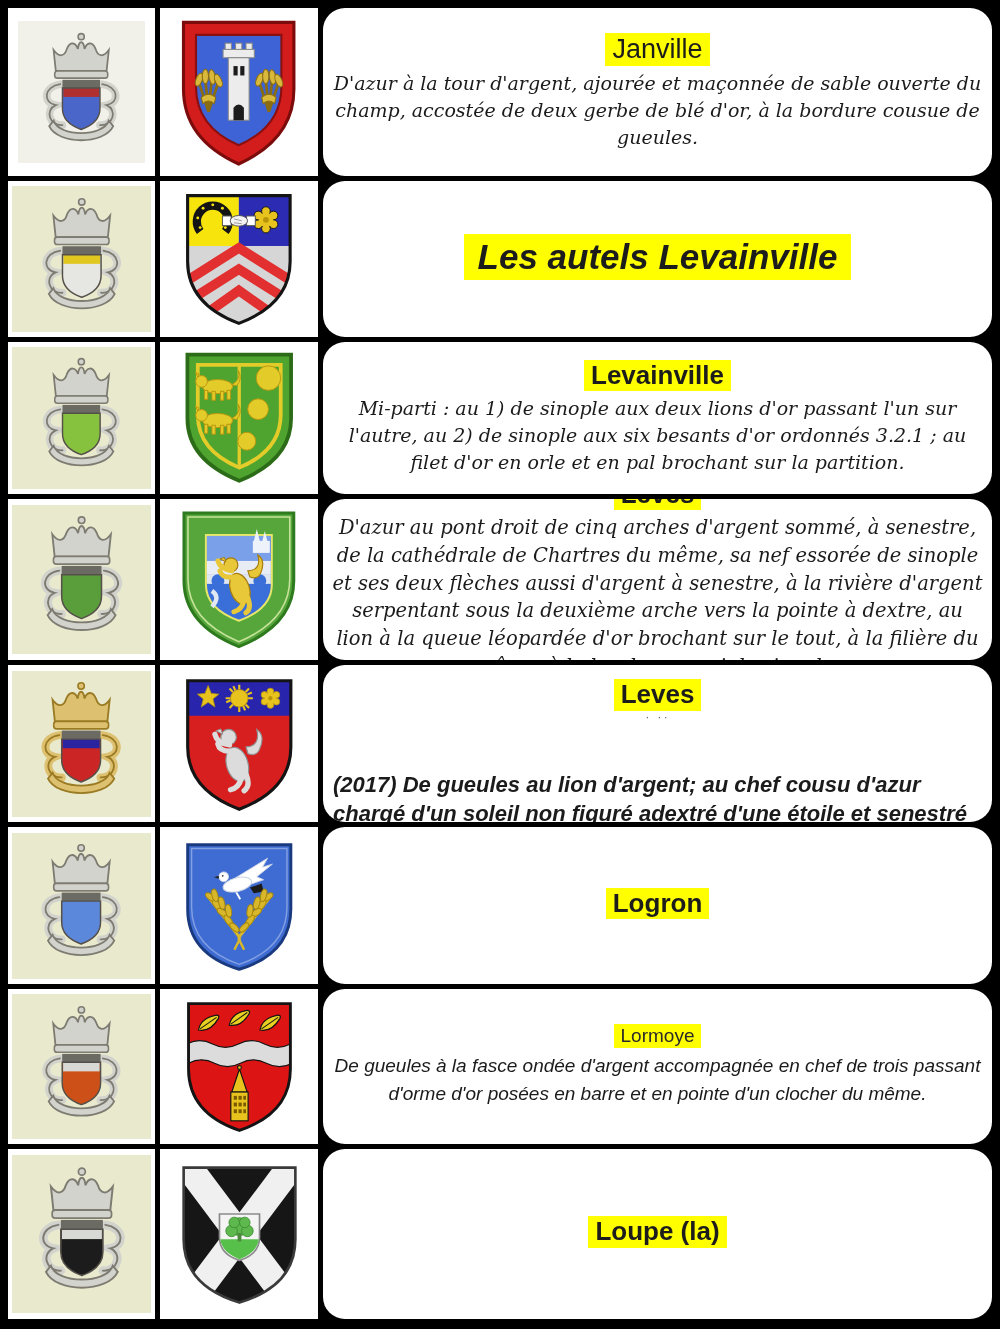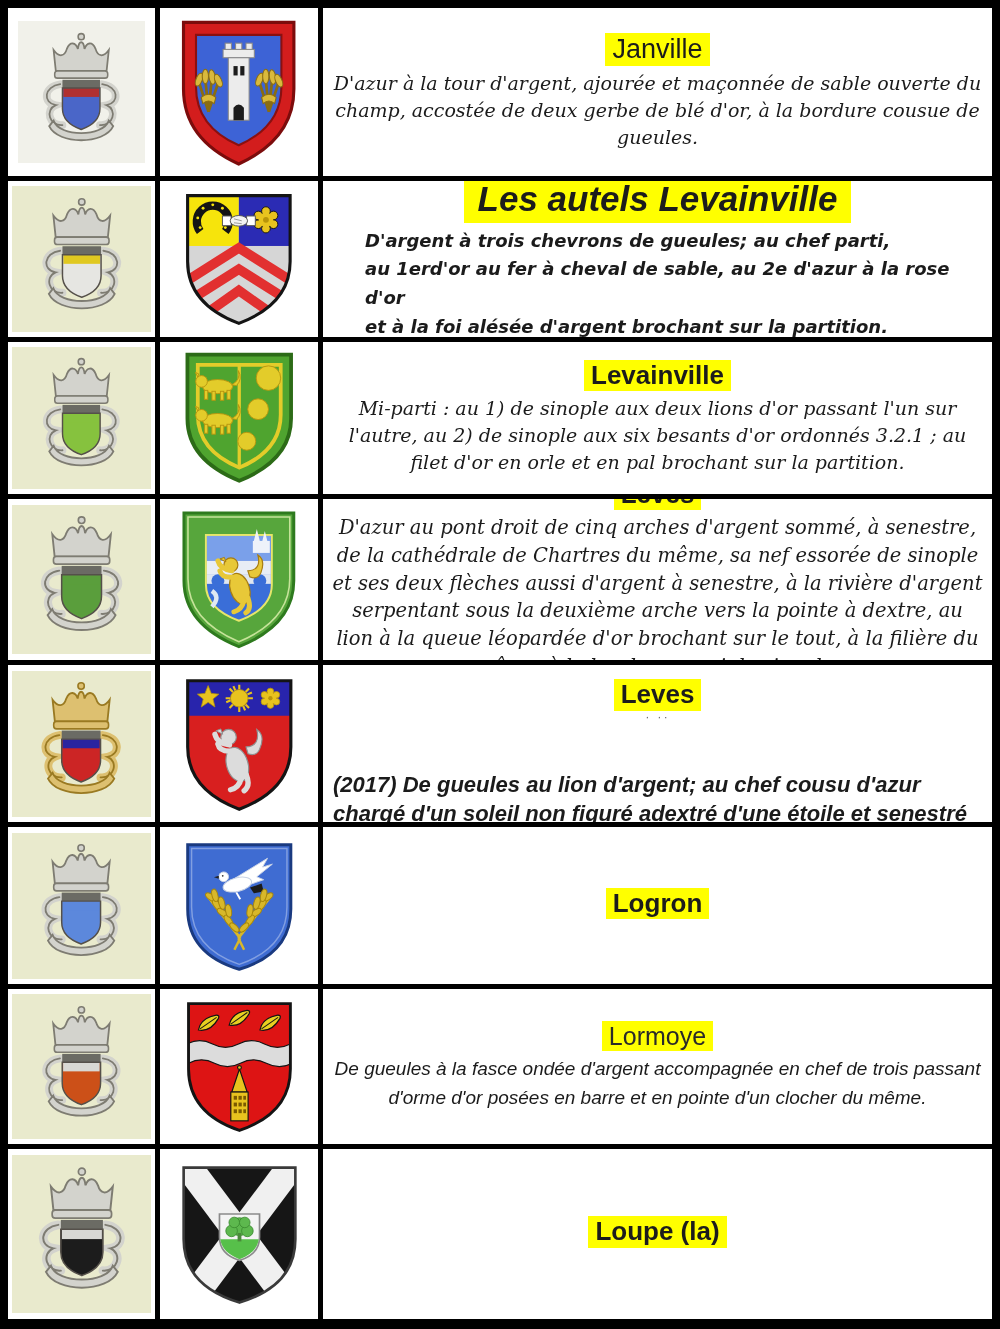--- a/index.html
+++ b/index.html
@@ -9,26 +9,26 @@
     display:grid;grid-template-columns:147px 158px 1fr;
     grid-template-rows:168px 156px 152px 161px 157px 157px 155px 1fr;
     gap:5px;margin:0 auto;
     font-family:"Liberation Sans", sans-serif;
   }
   .cell{background:#fff;overflow:hidden;display:flex;align-items:center;justify-content:center;}
   .photo{display:flex;align-items:center;justify-content:center;background:#e9eacd;width:94%;height:93%;}
   .photo.small{width:86%;height:84%;background:#f1f1ea;}
   .badge-svg{height:90%;max-width:96%;}
   .shield-svg{height:93%;max-width:97%;}
-  .textcell{flex-direction:column;justify-content:center;padding:0 8px;box-sizing:border-box;}
+  .textcell{flex-direction:column;justify-content:center;padding:0 8px;box-sizing:border-box;border-radius:22px;}
   .titlewrap{text-align:center;margin-bottom:4px;}
   .title{display:inline-block;background:#ffff00;padding:1px 7px;color:#1c1c1c;line-height:1.15;}
   .t-plain{font-size:27px;font-weight:400;}
   .t-bold{font-size:26px;font-weight:700;}
-  .t-light{font-size:25px;font-weight:400;color:#2a2a2a;}
+  .t-light{font-size:19px;font-weight:400;color:#2a2a2a;}
   .t-bigital{font-size:35px;font-weight:700;font-style:italic;padding:3px 14px;}
   .blazon{color:#1b1b1b;}
   .b-serif{font-family:"DejaVu Serif", serif;font-style:italic;font-size:19px;line-height:1.42;text-align:center;}
   .b-boldsans{font-family:"DejaVu Sans", sans-serif;font-style:italic;font-weight:700;font-size:18px;line-height:1.6;text-align:left;white-space:pre-line;padding-left:34px;align-self:stretch;}
   .b-sans{font-family:"Liberation Sans", sans-serif;font-style:italic;font-size:22px;font-weight:600;line-height:1.32;text-align:left;align-self:stretch;padding-left:2px;margin-top:35px;}
   .b-lsans{font-family:"Liberation Sans", sans-serif;font-style:italic;font-size:19px;font-weight:500;line-height:1.5;text-align:center;}
   .remnant{text-align:center;color:#444;font-size:13px;letter-spacing:2px;line-height:.6;margin:-2px 0 14px 0;opacity:.75;}
   .r5cell{justify-content:flex-start;padding-top:14px;}
 </style>
 </head>
@@ -147,23 +147,20 @@
         <rect x="48" y="31" width="9" height="10" fill="#fff"></rect>
         <rect x="73" y="31" width="9" height="10" fill="#fff"></rect>
         <ellipse cx="65" cy="36" rx="9" ry="5.5" fill="#f2f2f2"></ellipse>
         <path d="M60 34 l8 2 M60 38 l8 1" fill="none" stroke="#999"></path>
       </g>
       <path d="M12 10 H118 V78 Q118 122 65 142 Q12 122 12 78 Z" fill="none" stroke="#141414" stroke-width="3.2"></path>
     </svg>
   </div>
   <div class="cell textcell">
     <div class="titlewrap"><span class="title t-bigital">Les autels Levainville</span></div>
-    <div class="blazon b-boldsans">D'argent à trois chevrons de gueules; au chef parti,
- au 1erd'or au fer à cheval de sable, au 2e d'azur à la rose d'or
-et à la foi alésée d'argent brochant sur la partition.</div>
   </div>
 
   <div class="cell">
     <div class="photo">
       <svg class="badge-svg" viewBox="0 0 100 115" style="--m1:#d3d3cd;--m2:#7e7c72;--s1:#86c23e;--s2:#86c23e">
           <use href="#pin-badge"></use>
         </svg>
     </div>
   </div>
   <div class="cell">

